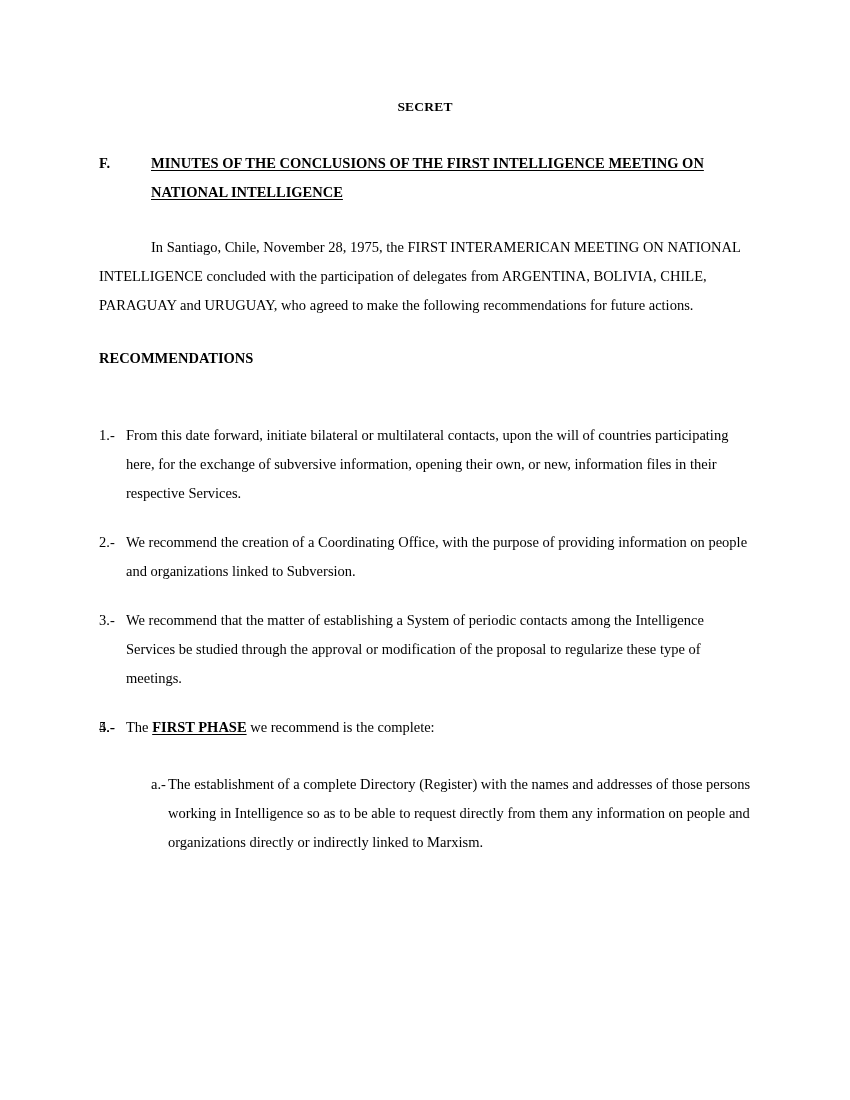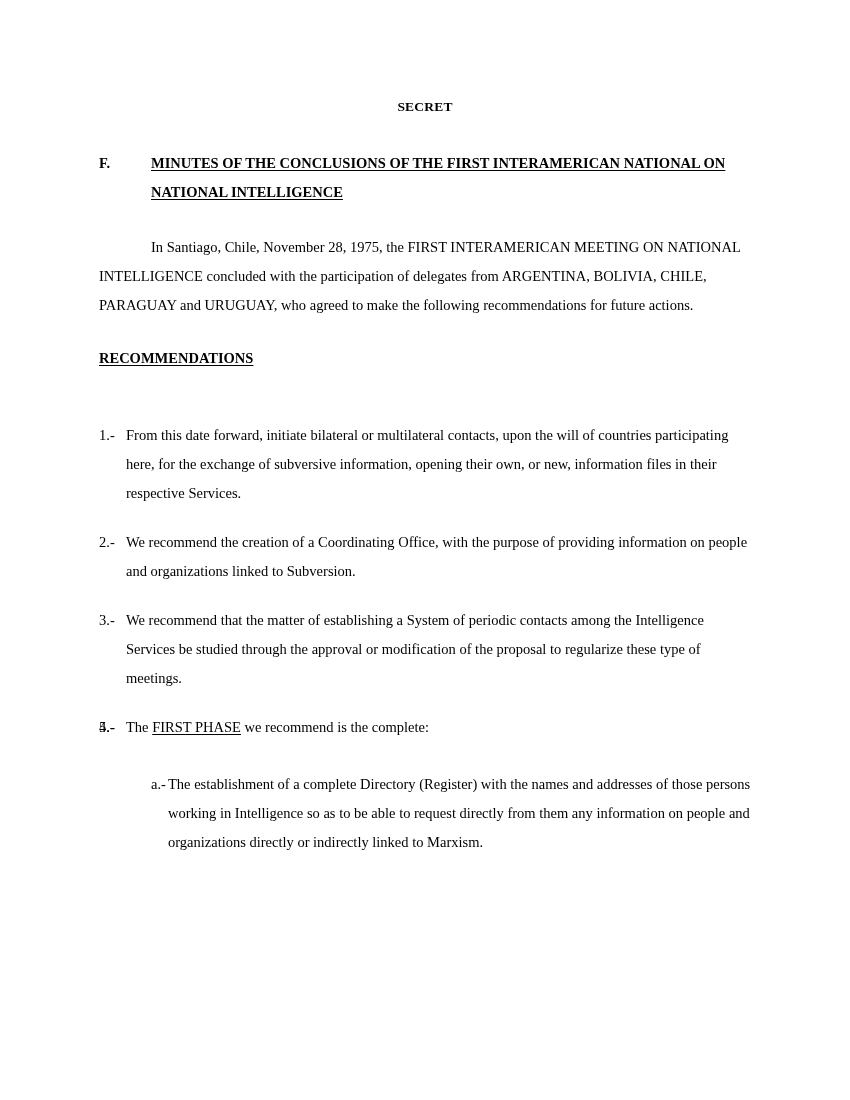--- a/index.html
+++ b/index.html
@@ -69,21 +69,20 @@
     line-height: 29px;
     text-indent: 52px;
   }
 
   
   .sub-heading {
     margin: 0 0 24px 0;
     font-size: 14.5px;
     line-height: 29px;
     font-weight: bold;
-    text-decoration: underline;
     text-underline-offset: 2px;
     display: inline-block;
   }
   .sub-heading-wrap {
     margin: 0 0 24px 0;
   }
 
   
   .rec-list {
     margin: 0;
@@ -118,33 +117,34 @@
   }
   .sub-item .marker {
     position: absolute;
     left: 52px;
     top: 0;
   }
 
   .u {
     text-decoration: underline;
     text-underline-offset: 2px;
+    font-weight: bold;
   }
 </style>
 </head>
 <body>
 
 <div class="page">
   <div class="content">
 
     <div class="classification">SECRET</div>
 
     <div class="section-heading">
       <span class="letter">F.</span>
-      <span class="title-text">MINUTES OF THE CONCLUSIONS OF THE FIRST INTERAMERICAN NATIONAL ON NATIONAL INTELLIGENCE</span>
+      <span class="title-text">MINUTES OF THE CONCLUSIONS OF THE FIRST INTELLIGENCE MEETING ON NATIONAL INTELLIGENCE</span>
     </div>
 
     <p class="body-para">In Santiago, Chile, November 28, 1975, the FIRST INTERAMERICAN MEETING ON NATIONAL INTELLIGENCE concluded with the participation of delegates from ARGENTINA, BOLIVIA, CHILE, PARAGUAY and URUGUAY, who agreed to make the following recommendations for future actions.</p>
 
     <div class="sub-heading-wrap">
       <span class="sub-heading">RECOMMENDATIONS</span>
     </div>
 
     <ul class="rec-list">
 

